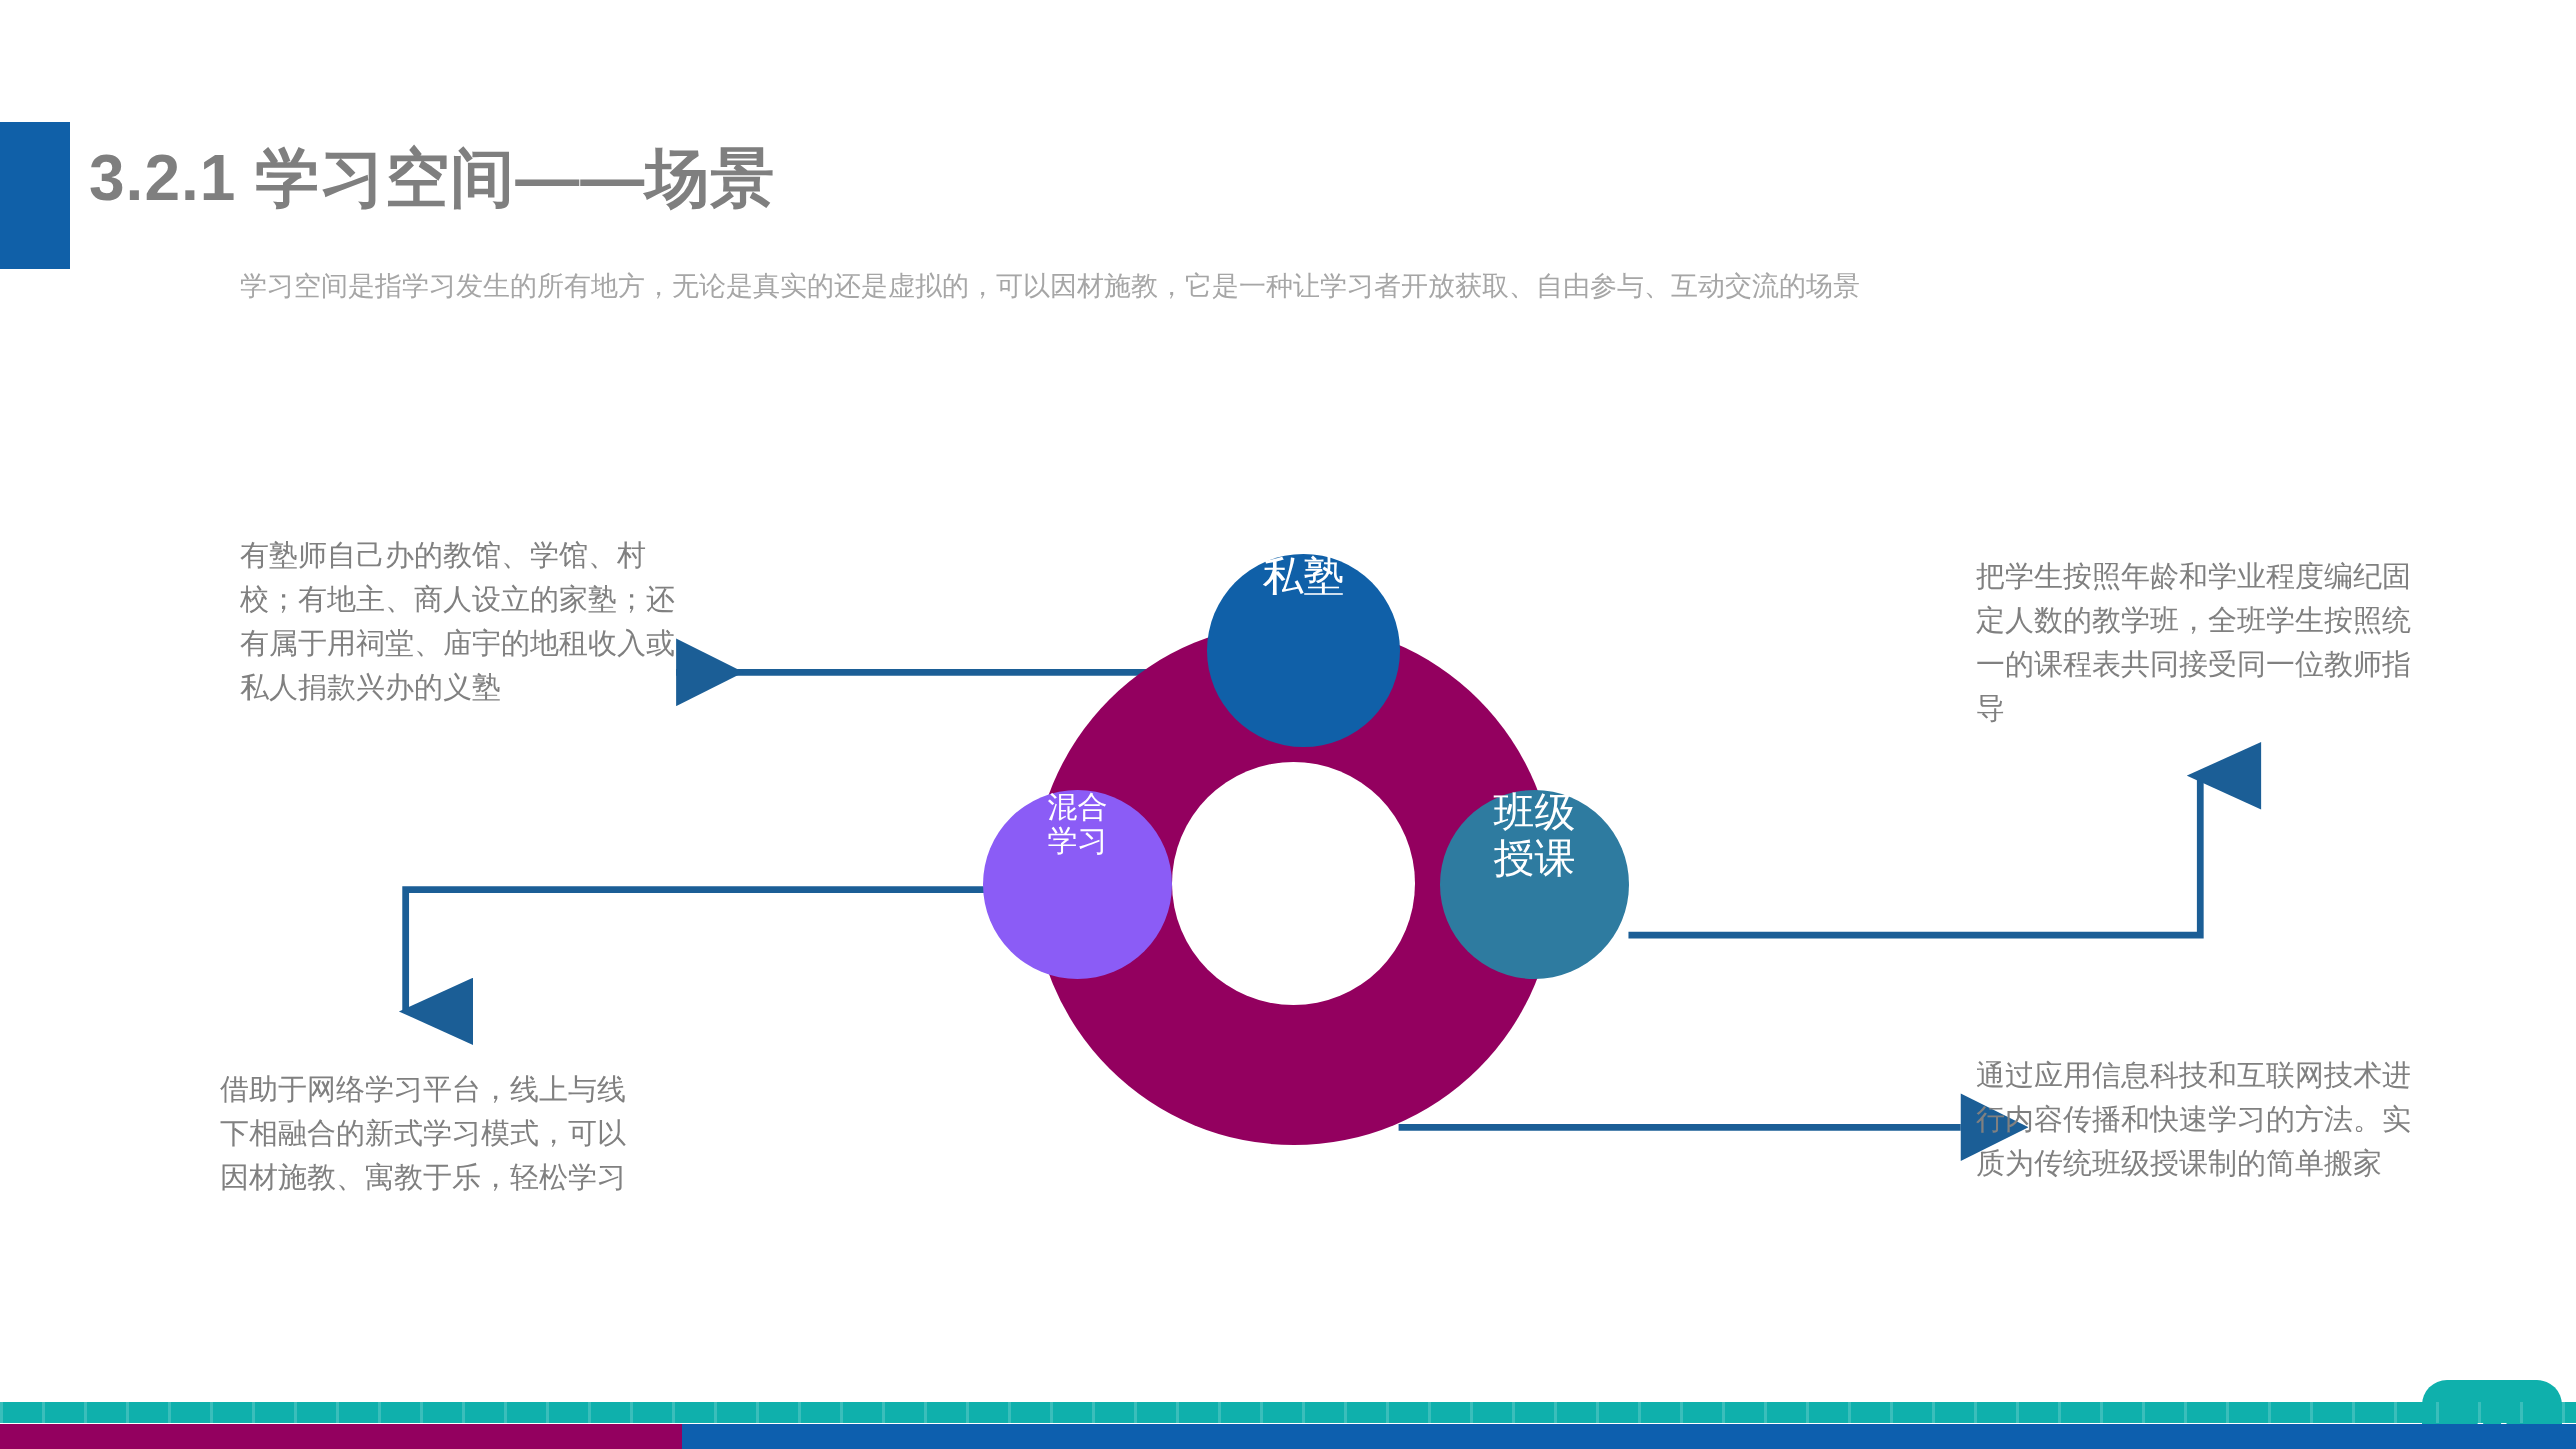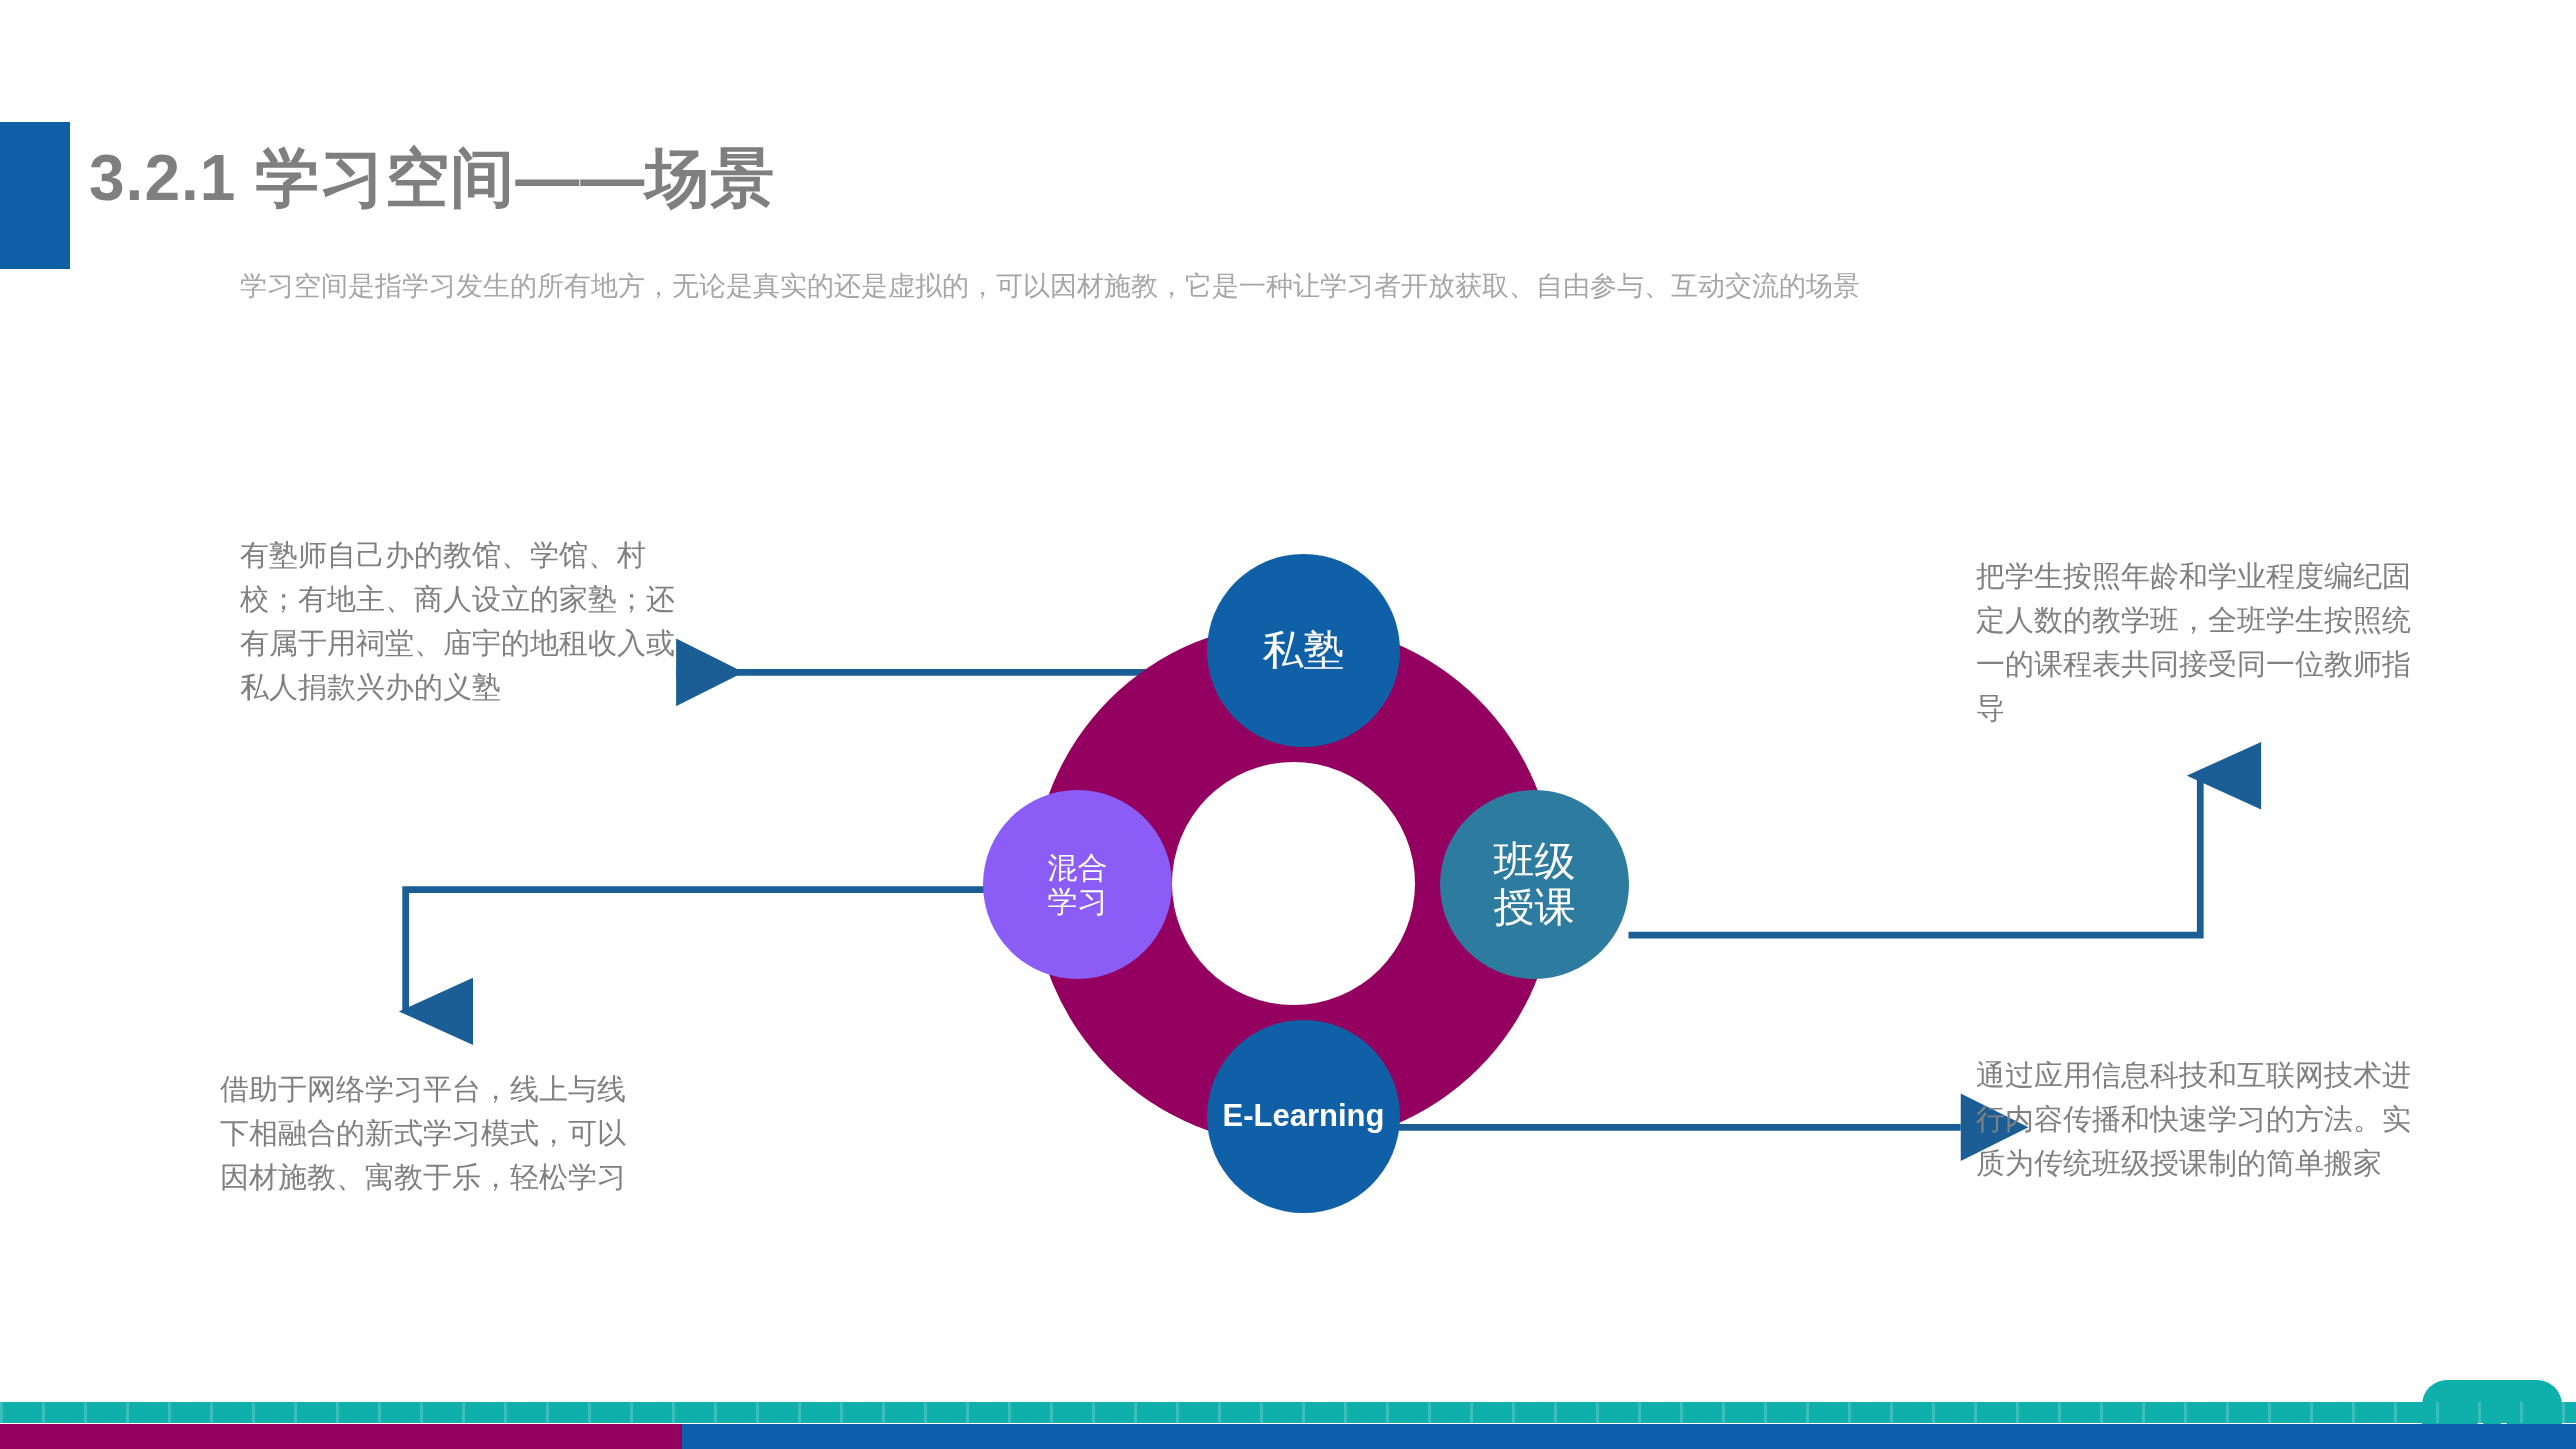--- a/index.html
+++ b/index.html
@@ -78,21 +78,20 @@
     width: 243px;
     height: 243px;
     border-radius: 50%;
     background: #ffffff;
   }
 
   .node {
     position: absolute;
     border-radius: 50%;
     display: flex;
-    align-items: center;
     justify-content: center;
     text-align: center;
     color: #ffffff;
     line-height: 1.12;
   }
   .node-top {
     left: 1207px;  top: 554px;
     width: 193px;  height: 193px;
     background: #1060A8;
     font-size: 41px;
@@ -227,23 +226,20 @@
     <span>私塾</span>
   </div>
   <div class="node node-left">
     <span class="node-label-2line">混合
 学习</span>
   </div>
   <div class="node node-right">
     <span class="node-label-2line">班级
 授课</span>
   </div>
-  <div class="node node-bottom">
-    <span>E-Learning</span>
-  </div>
 
   <div class="callout callout-tl">有塾师自己办的教馆、学馆、村校；有地主、商人设立的家塾；还有属于用祠堂、庙宇的地租收入或私人捐款兴办的义塾</div>
   <div class="callout callout-bl">借助于网络学习平台，线上与线下相融合的新式学习模式，可以因材施教、寓教于乐，轻松学习</div>
   <div class="callout callout-br">通过应用信息科技和互联网技术进行内容传播和快速学习的方法。实质为传统班级授课制的简单搬家</div>
   <div class="callout callout-tr">把学生按照年龄和学业程度编纪固定人数的教学班，全班学生按照统一的课程表共同接受同一位教师指导</div>
 
   <div class="page-badge">71</div>
   <div class="footer-teal"></div>
   <div class="footer-ticks"></div>
   <div class="footer-magenta"></div>

